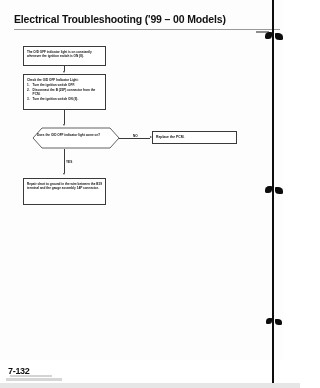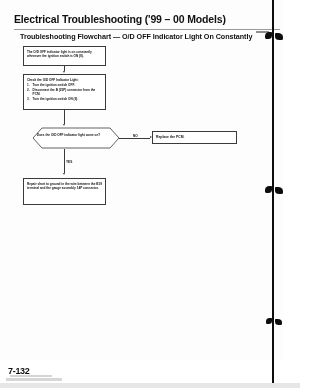--- a/index.html
+++ b/index.html
@@ -161,21 +161,20 @@
 </style>
 </head>
 <body>
 
 <div class="page">
 
   <div class="doc-title">Electrical Troubleshooting ('99 – 00 Models)</div>
 
   <div class="header-rule"></div>
 
-  <div class="section-title">Troubleshooting Flowchart — O/D OFF Indicator Light On Constantly</div>
 
   <div class="flow">
 
     <div class="fbox" id="box-start">
       <span class="plain">The O/D OFF indicator light is on constantly whenever the ignition switch is ON (II).</span>
     </div>
 
     <div class="conn vline" style="left:64px;top:66px;height:5.4px;"></div>
     <div class="arrow" style="left:62.6px;top:71.2px;"></div>
 

